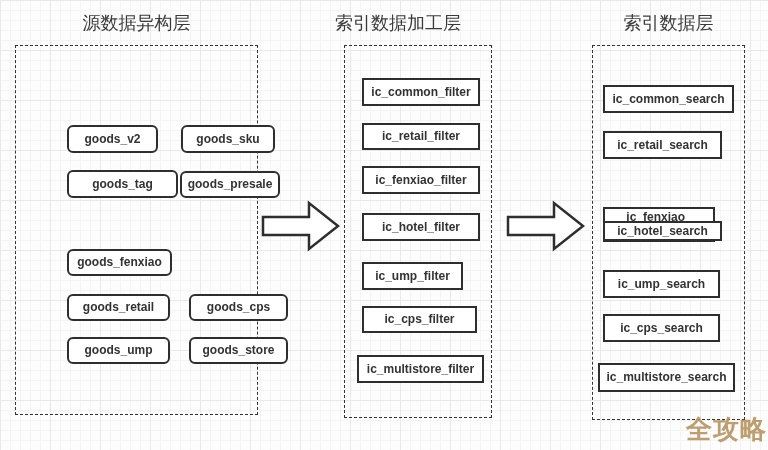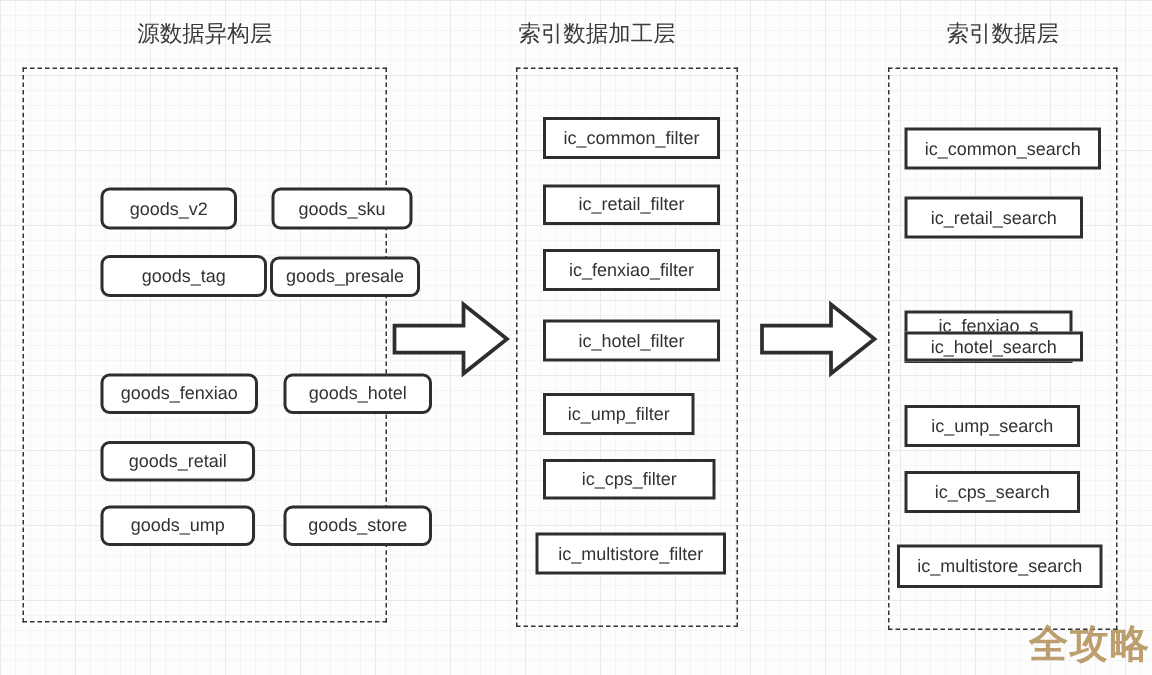--- a/index.html
+++ b/index.html
@@ -9,30 +9,30 @@
     background-color:#fdfdfd;
     background-image:
       linear-gradient(#e9e9e9 1px, transparent 1px),
       linear-gradient(90deg, #e9e9e9 1px, transparent 1px),
       linear-gradient(#f4f4f4 1px, transparent 1px),
       linear-gradient(90deg, #f4f4f4 1px, transparent 1px);
     background-size:50px 50px,50px 50px,10px 10px,10px 10px;
   }
   .col-title{
     position:absolute;top:14px;height:18px;line-height:18px;
-    text-align:center;font-size:15px;color:#3a3a3a;
+    text-align:center;font-size:18px;color:#3a3a3a;
   }
   .container{
     position:absolute;border:1px dashed #333;background:transparent;
     box-sizing:border-box;
   }
   .node{
     position:absolute;box-sizing:border-box;background:#fff;
     border:2px solid #2e2e2e;display:flex;align-items:center;justify-content:center;
-    font-size:12px;text-align:center;padding:1px 18px;line-height:1.2;
+    font-size:12px;text-align:center;padding:1px 18px;line-height:1.2;font-weight:bold;
   }
   .node.rounded{border-radius:6px;margin-left:40px;}
   .node.wrap{word-break:break-all;margin-top:35px;}
   .arrow{position:absolute;}
   .watermark{
     position:absolute;right:1px;bottom:3px;
     font-size:26px;font-weight:bold;color:#b7945f;opacity:.9;letter-spacing:1px;margin-top:25px;
   }
 </style>
 </head>
@@ -46,22 +46,22 @@
 
   <div class="container" style="left:15px;top:45px;width:243px;height:370px"></div>
   <div class="container" style="left:344px;top:45px;width:148px;height:373px"></div>
   <div class="container" style="left:592px;top:45px;width:153px;height:375px"></div>
 
   <div class="node rounded" style="left:27px;top:125px;width:91px;height:28px">goods_v2</div>
   <div class="node rounded" style="left:141px;top:125px;width:94px;height:28px">goods_sku</div>
   <div class="node rounded" style="left:27px;top:170px;width:111px;height:28px">goods_tag</div>
   <div class="node rounded" style="left:140px;top:171px;width:100px;height:27px">goods_presale</div>
   <div class="node rounded" style="left:27px;top:249px;width:105px;height:27px">goods_fenxiao</div>
-  <div class="node rounded" style="left:149px;top:249px;width:99px;height:27px">goods_hotel</div>
   <div class="node rounded" style="left:27px;top:294px;width:103px;height:27px">goods_retail</div>
+  <div class="node rounded" style="left:149px;top:294px;width:99px;height:27px">goods_cps</div>
   <div class="node rounded" style="left:27px;top:337px;width:103px;height:27px">goods_ump</div>
   <div class="node rounded" style="left:149px;top:337px;width:99px;height:27px">goods_store</div>
 
   <svg class="arrow" style="left:261px;top:199px" width="80" height="54" viewBox="0 0 80 54">
     <polygon points="2,18 48,18 48,4 77,27 48,50 48,36 2,36" fill="#ffffff" stroke="#2e2e2e" stroke-width="2.5" stroke-linejoin="miter"></polygon>
   </svg>
 
   <div class="node" style="left:362px;top:78px;width:118px;height:28px">ic_common_filter</div>
   <div class="node" style="left:362px;top:123px;width:118px;height:27px">ic_retail_filter</div>
   <div class="node" style="left:362px;top:213px;width:118px;height:28px">ic_hotel_filter</div>

